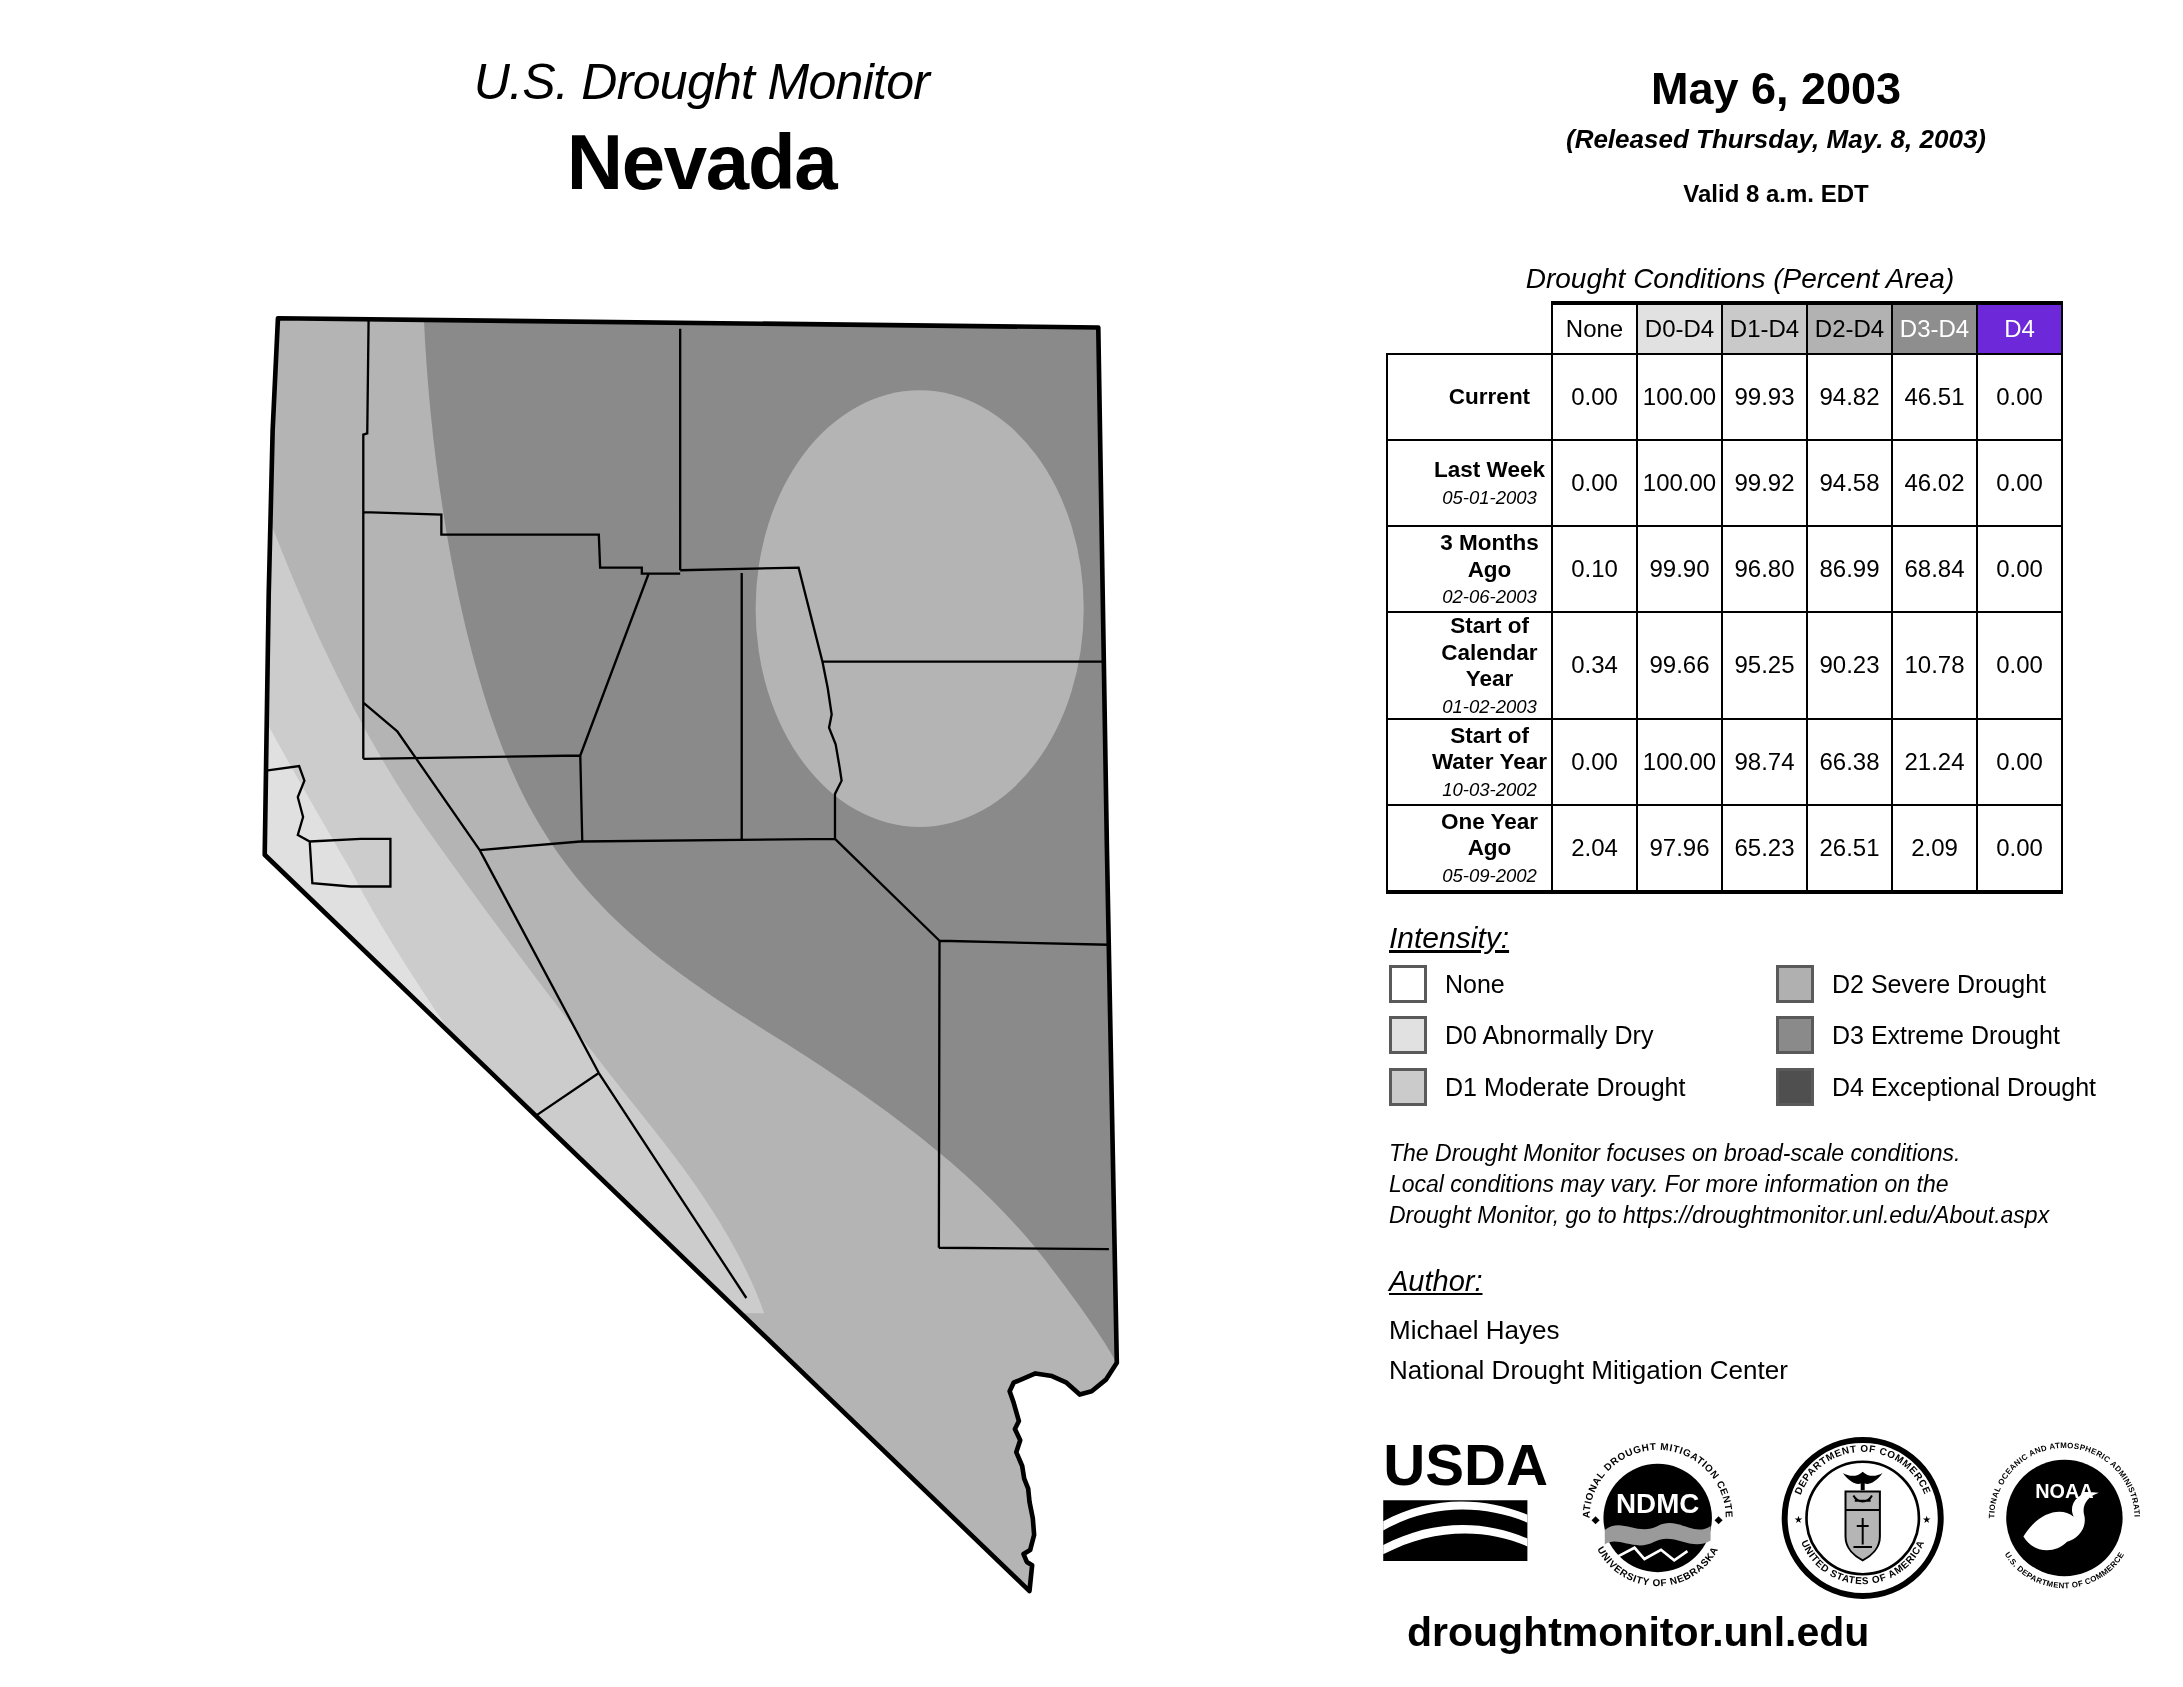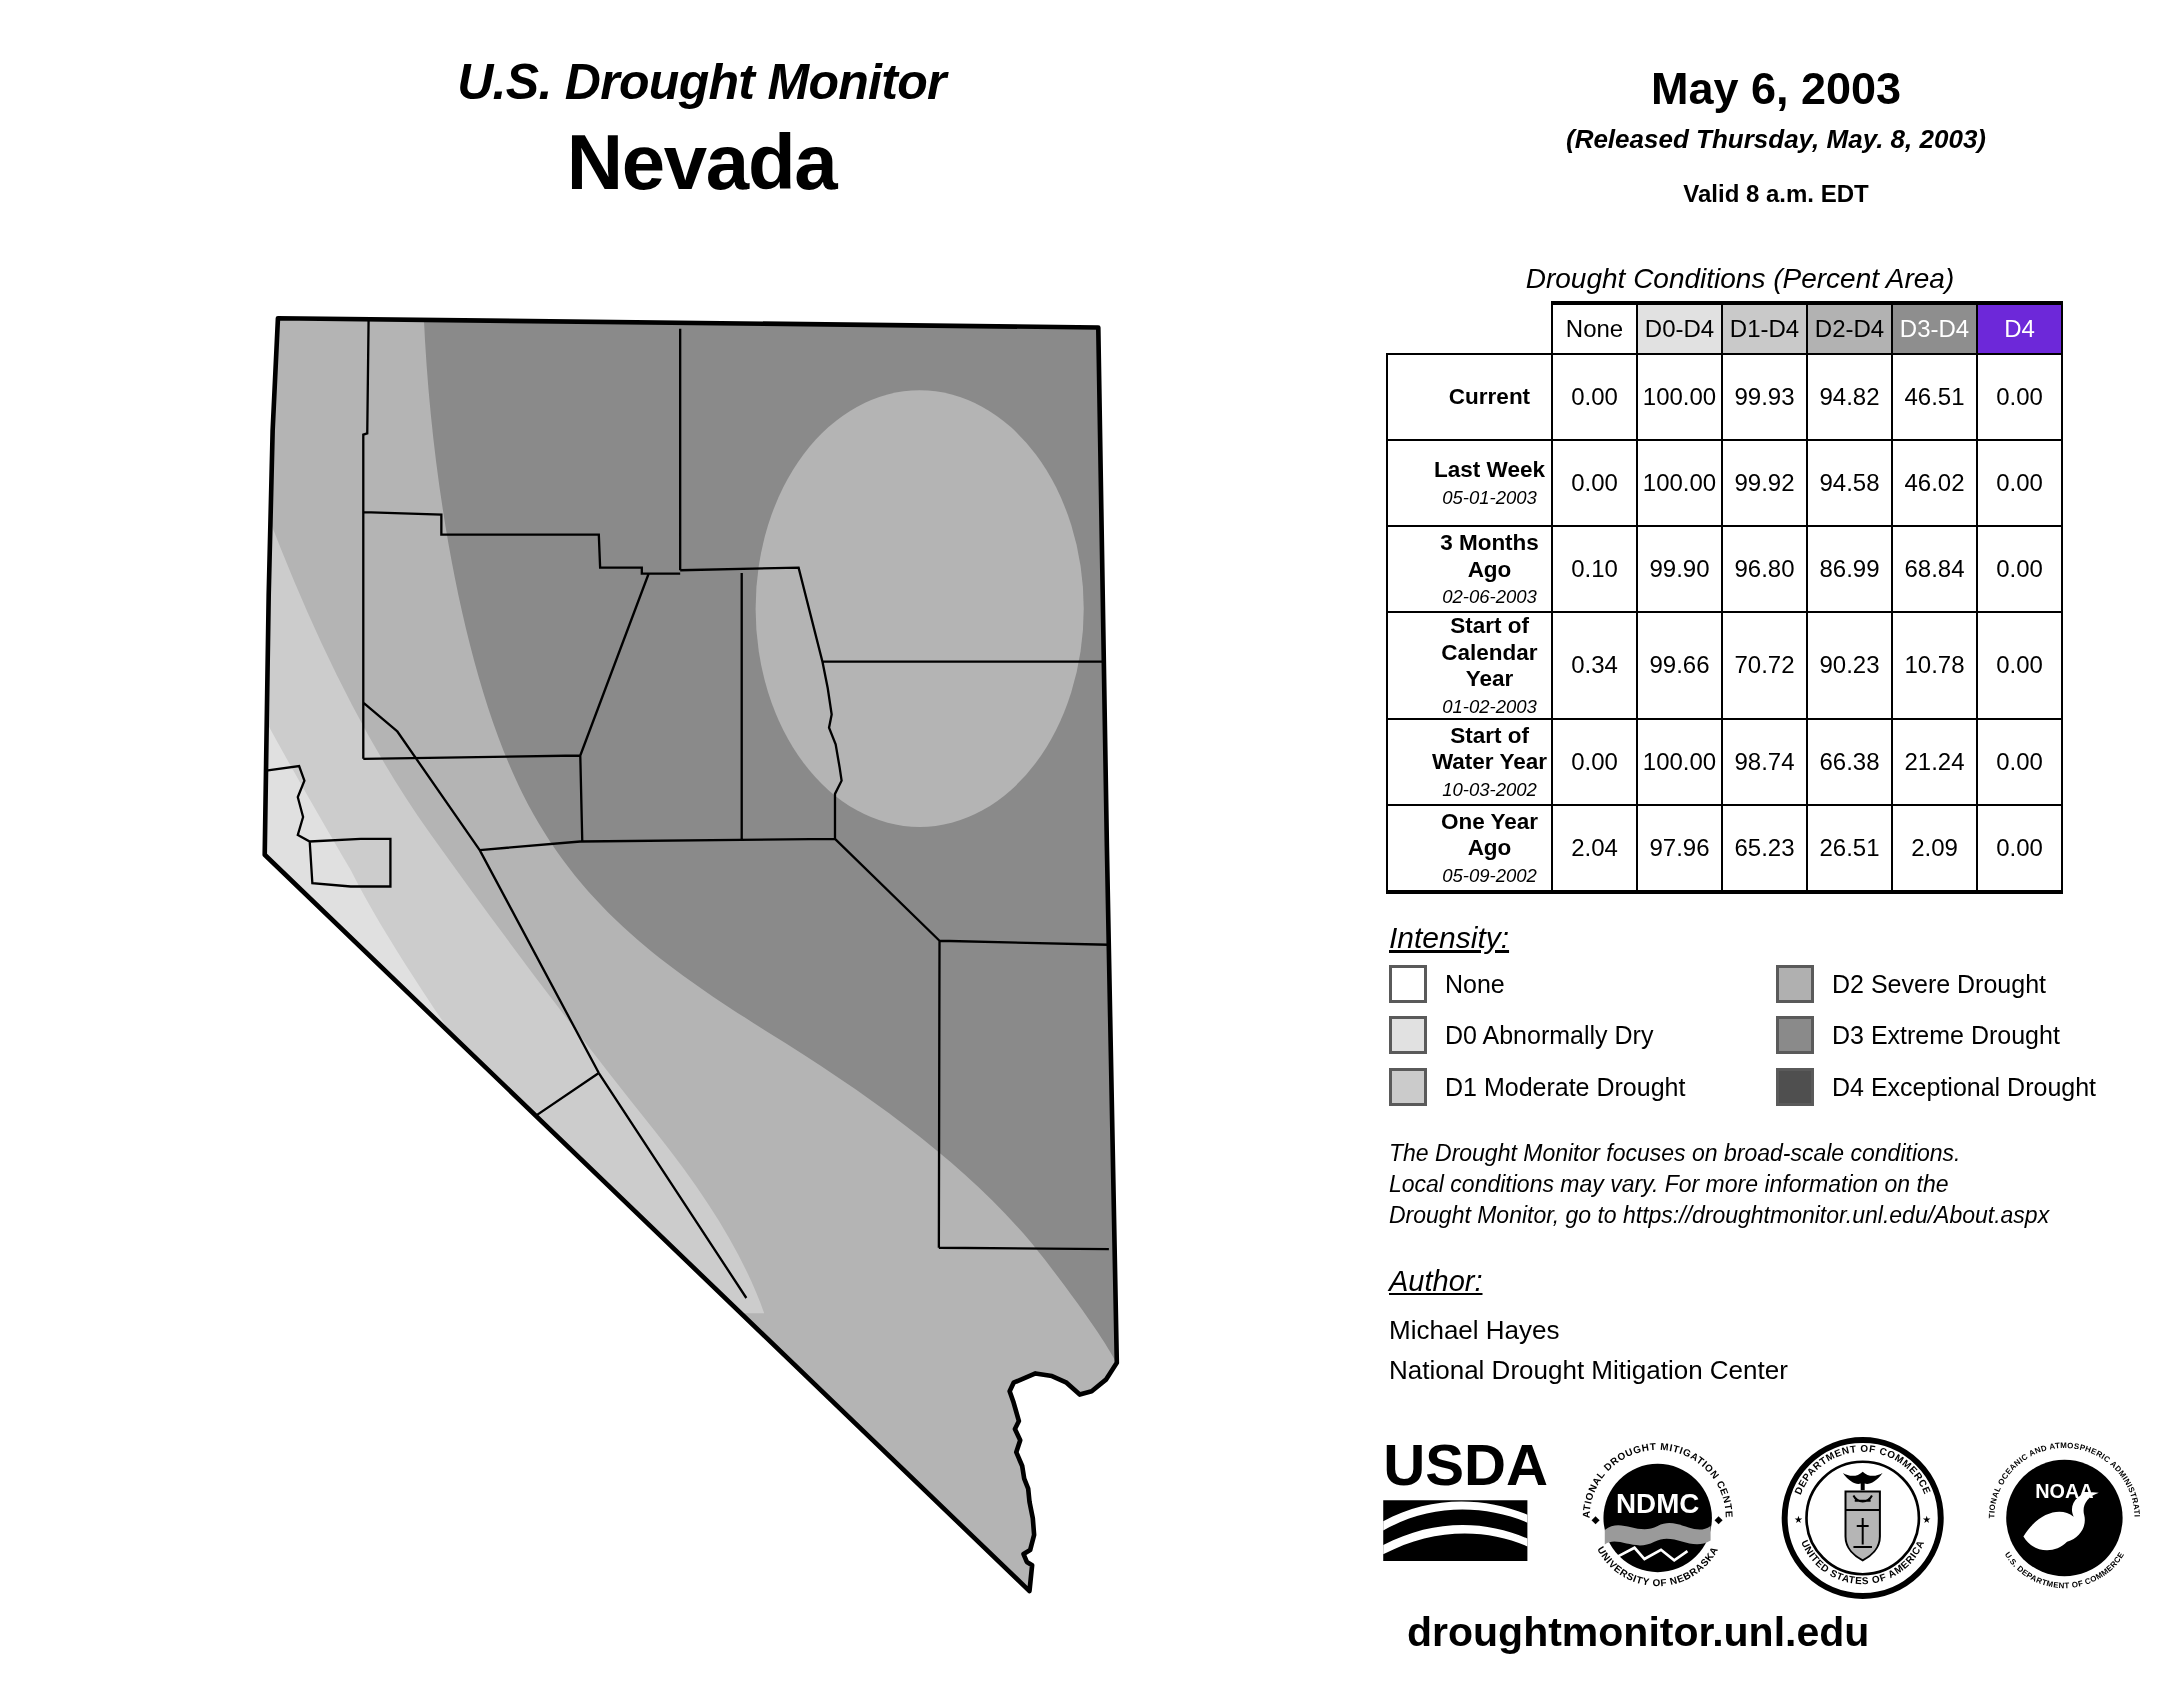--- a/index.html
+++ b/index.html
@@ -4,21 +4,21 @@
 <style>
   html,body{margin:0;padding:0;}
   body{
     width:2183px;height:1687px;position:relative;background:#ffffff;overflow:hidden;
     font-family:"Liberation Sans", sans-serif;color:#000;
   }
   .abs{position:absolute;}
 
   
   #left-header{left:311px;top:53px;width:781px;text-align:center;}
-  #report-title{font-size:50px;font-weight:bold;font-style:italic;letter-spacing:-0.7px;}
+  #report-title{font-size:50px;font-weight:normal;font-style:italic;letter-spacing:-0.7px;}
   #state-name{font-size:78px;font-weight:bold;letter-spacing:-1.3px;margin-top:6px;}
 
   
   #date-block{left:1422px;top:63px;width:708px;text-align:center;}
   #map-date{font-size:45px;font-weight:bold;}
   #released{font-size:26px;font-weight:bold;font-style:italic;margin-top:9.3px;}
   #valid{font-size:24px;font-weight:bold;margin-top:25px;}
 
   
   #table-title{left:1429px;top:263px;width:622px;text-align:center;font-size:28px;font-style:italic;}
@@ -175,21 +175,21 @@
         <td>68.84</td>
         <td>0.00</td>
       </tr>
       <tr>
         <td class="rowlabel">
           <div class="lbl">Start of Calendar Year</div>
           <div class="sub">01-02-2003</div>
         </td>
         <td>0.34</td>
         <td>99.66</td>
-        <td>70.72</td>
+        <td>95.25</td>
         <td>90.23</td>
         <td>10.78</td>
         <td>0.00</td>
       </tr>
       <tr>
         <td class="rowlabel">
           <div class="lbl">Start of Water Year</div>
           <div class="sub">10-03-2002</div>
         </td>
         <td>0.00</td>

